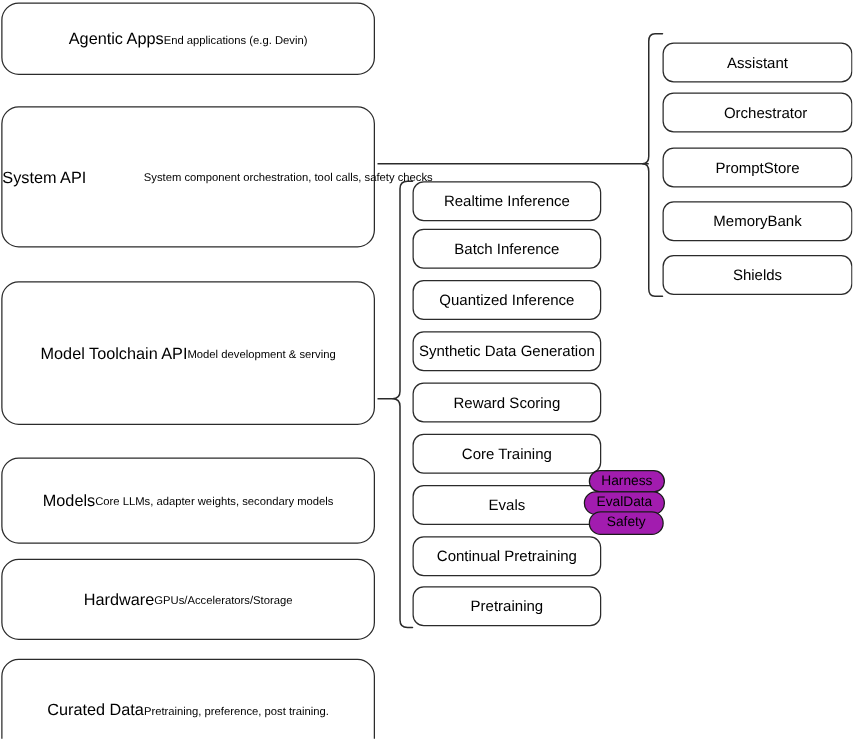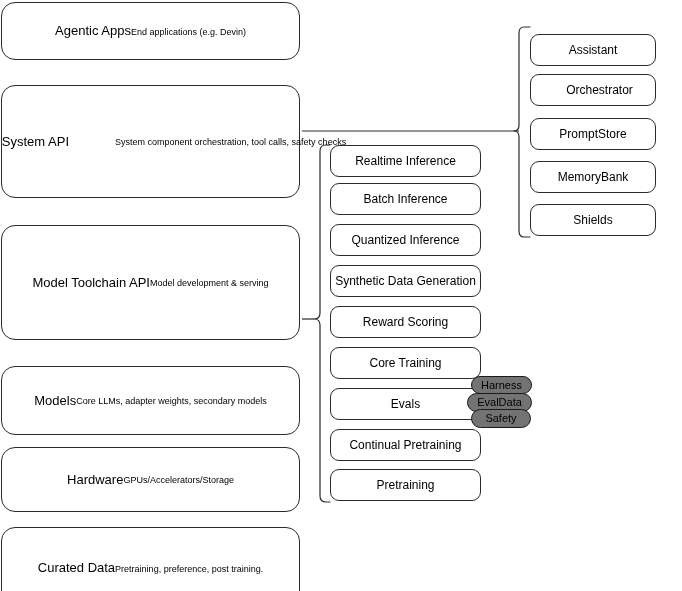--- a/index.html
+++ b/index.html
@@ -58,33 +58,33 @@
     width: 151px;
     height: 32px;
     border-radius: 9px;
     border-width: 1.3px;
   }
   .mid-box .title { font-size: 12px; }
 
   
   .right-box {
     left: 530px;
-    width: 126px;
+    width: 152px;
     height: 32px;
     border-radius: 9px;
   }
   .right-box .title { font-size: 12px; }
 
   
   .pill {
     position: absolute;
     box-sizing: border-box;
     border: 1.3px solid #1a1a1a;
     border-radius: 999px;
-    background: #737373;
+    background: #a21caf;
     display: flex;
     align-items: center;
     justify-content: center;
     font-size: 11px;
     line-height: 11px;
     z-index: 5;
     white-space: nowrap;
   }
 
   

